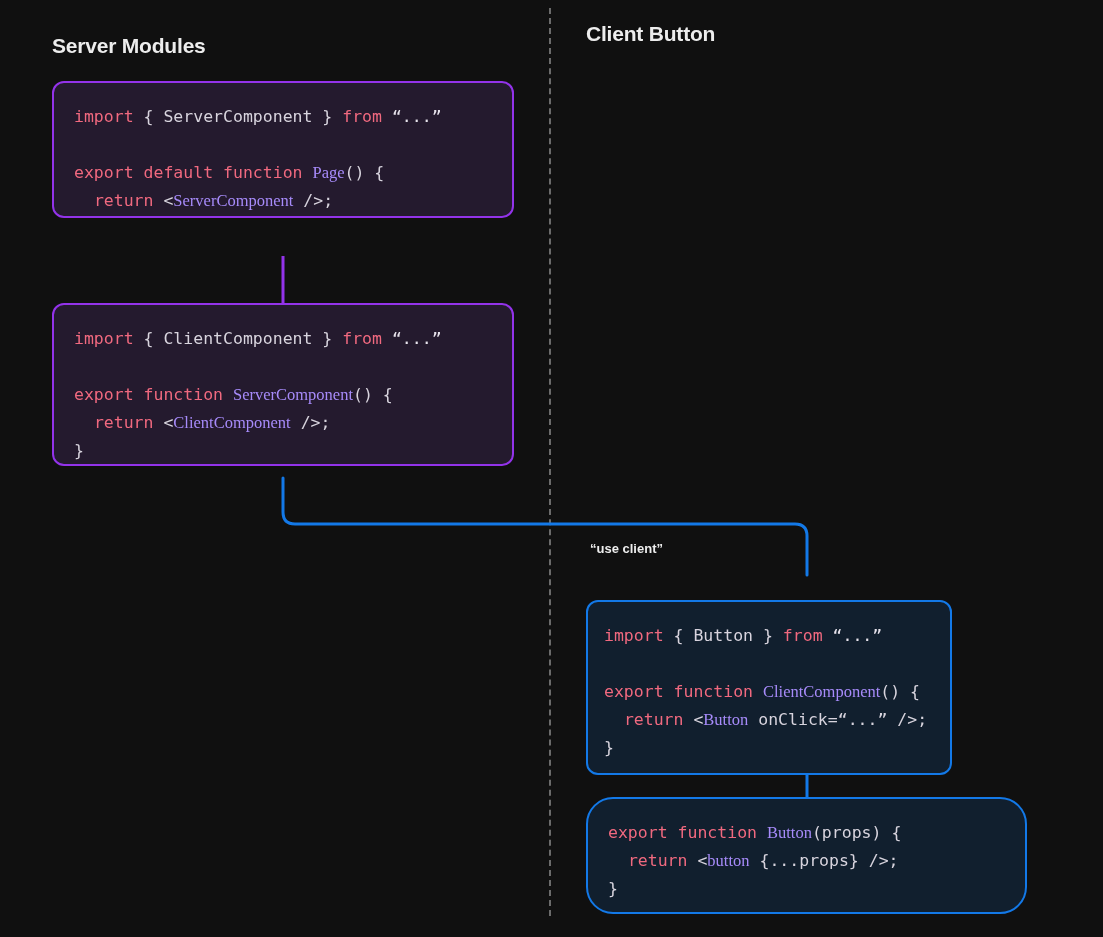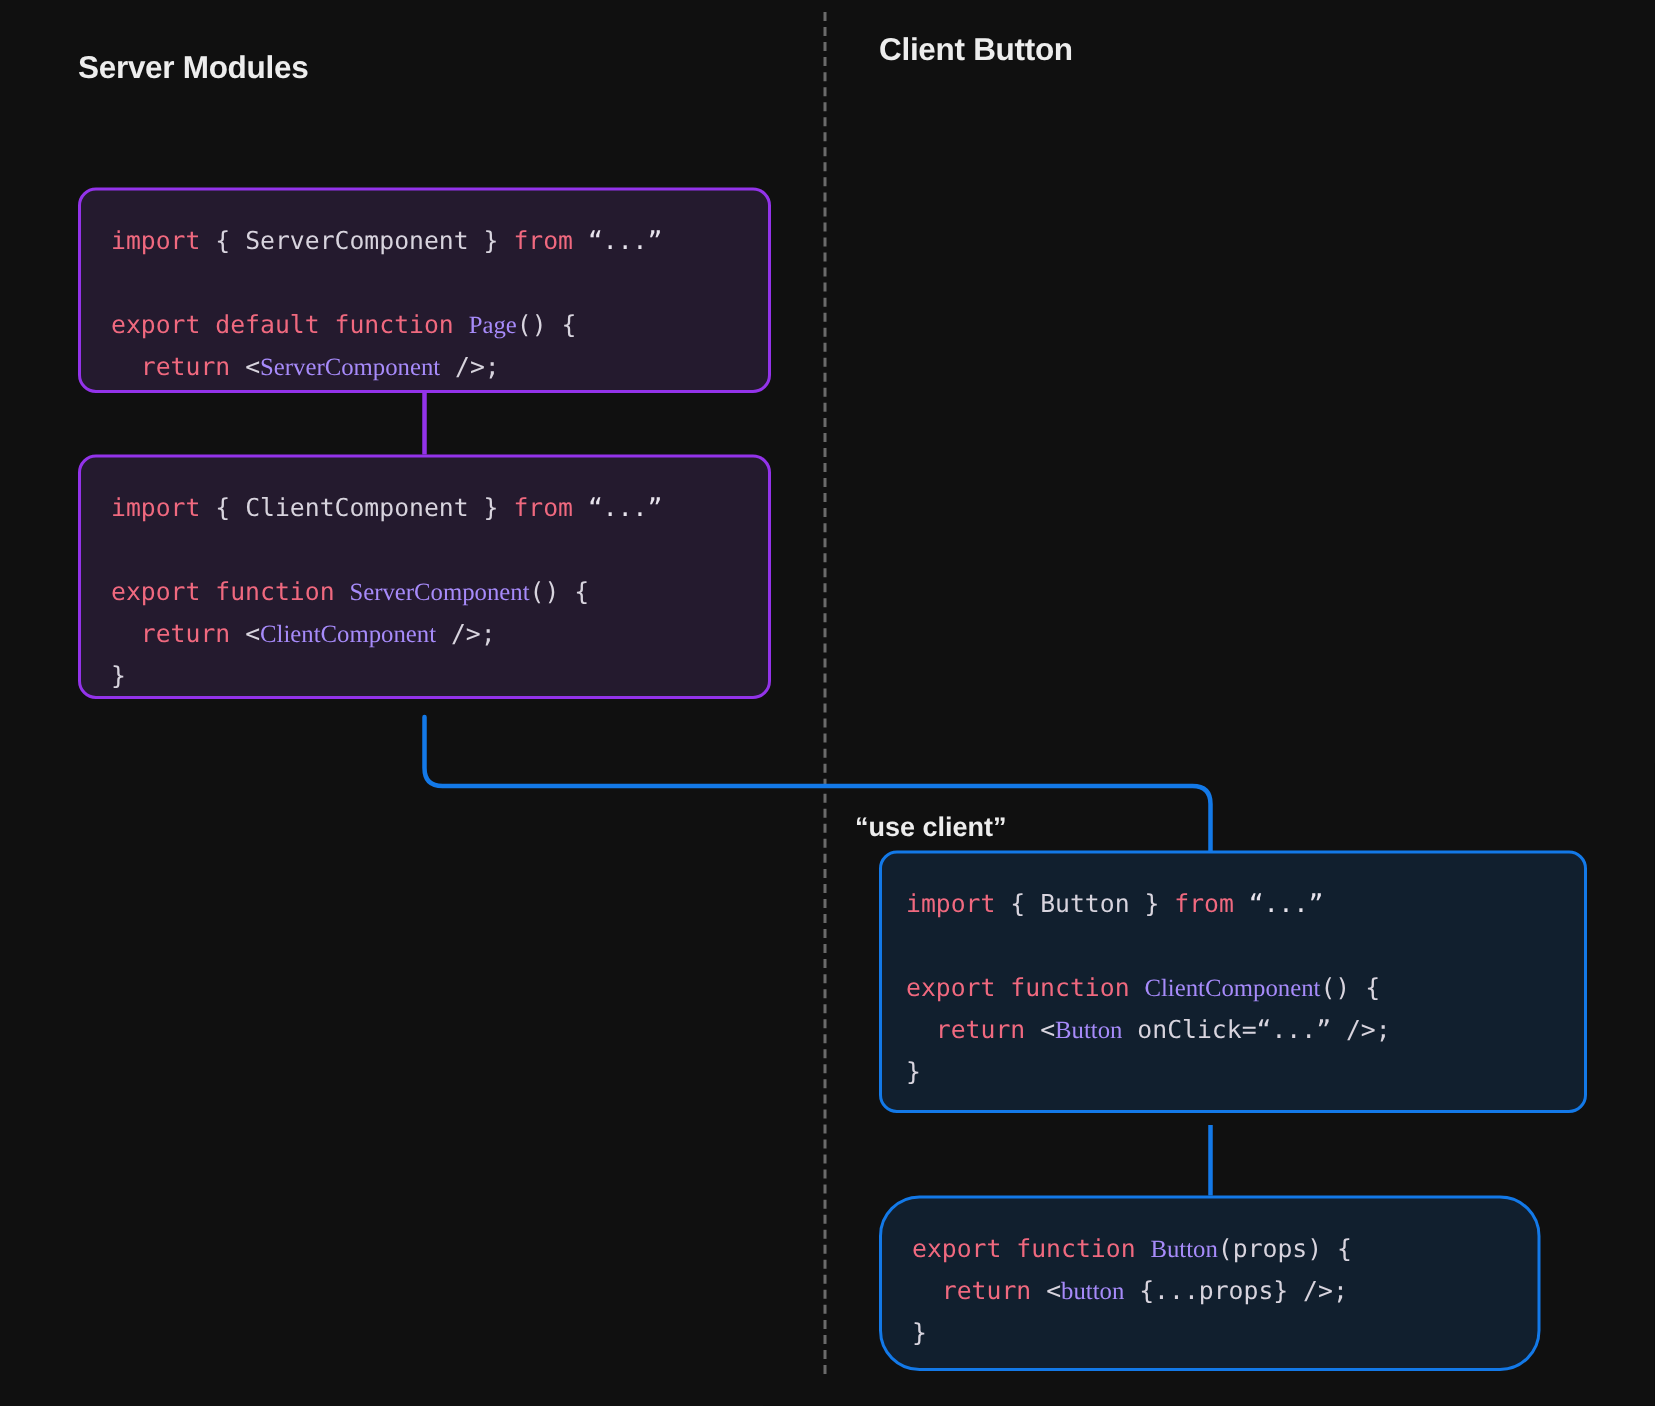--- a/index.html
+++ b/index.html
@@ -65,32 +65,32 @@
   .code-line { display: block; height: 28px; }
   .code-line.blank { height: 28px; }
 
   
   .t-kw    { color: #f0697f; }  
   .t-plain { color: #d8d4de; }  
   .t-comp  { color: #a78bfa; font-family: Liberation Serif, serif; }  
   .t-str   { color: #e7e3ec; }  
 
   
-  #block-page           { left: 52px;  top: 81px;  width: 462px; height: 137px; margin-top: 44px; }
+  #block-page           { left: 52px;  top: 81px;  width: 462px; height: 137px; }
   #block-servercomp     { left: 52px;  top: 303px; width: 462px; height: 163px; }
-  #block-clientcomp     { left: 586px; top: 567px; width: 472px; height: 175px; padding-left: 16px; }
+  #block-clientcomp     { left: 586px; top: 600px; width: 366px; height: 175px; padding-left: 16px; }
   #block-button         { left: 586px; top: 797px; width: 441px; height: 117px; border-radius: 27px; }
 
   
   #use-client-label {
     position: absolute;
-    left: 570px;
+    left: 590px;
     top: 541px;
     font-family: "Liberation Sans", sans-serif;
-    font-size: 18px;
+    font-size: 13px;
     font-weight: bold;
     color: #ededed;
     white-space: nowrap;
   }
 
   
   #connectors {
     position: absolute;
     left: 0; top: 0;
     width: 1103px; height: 937px;

